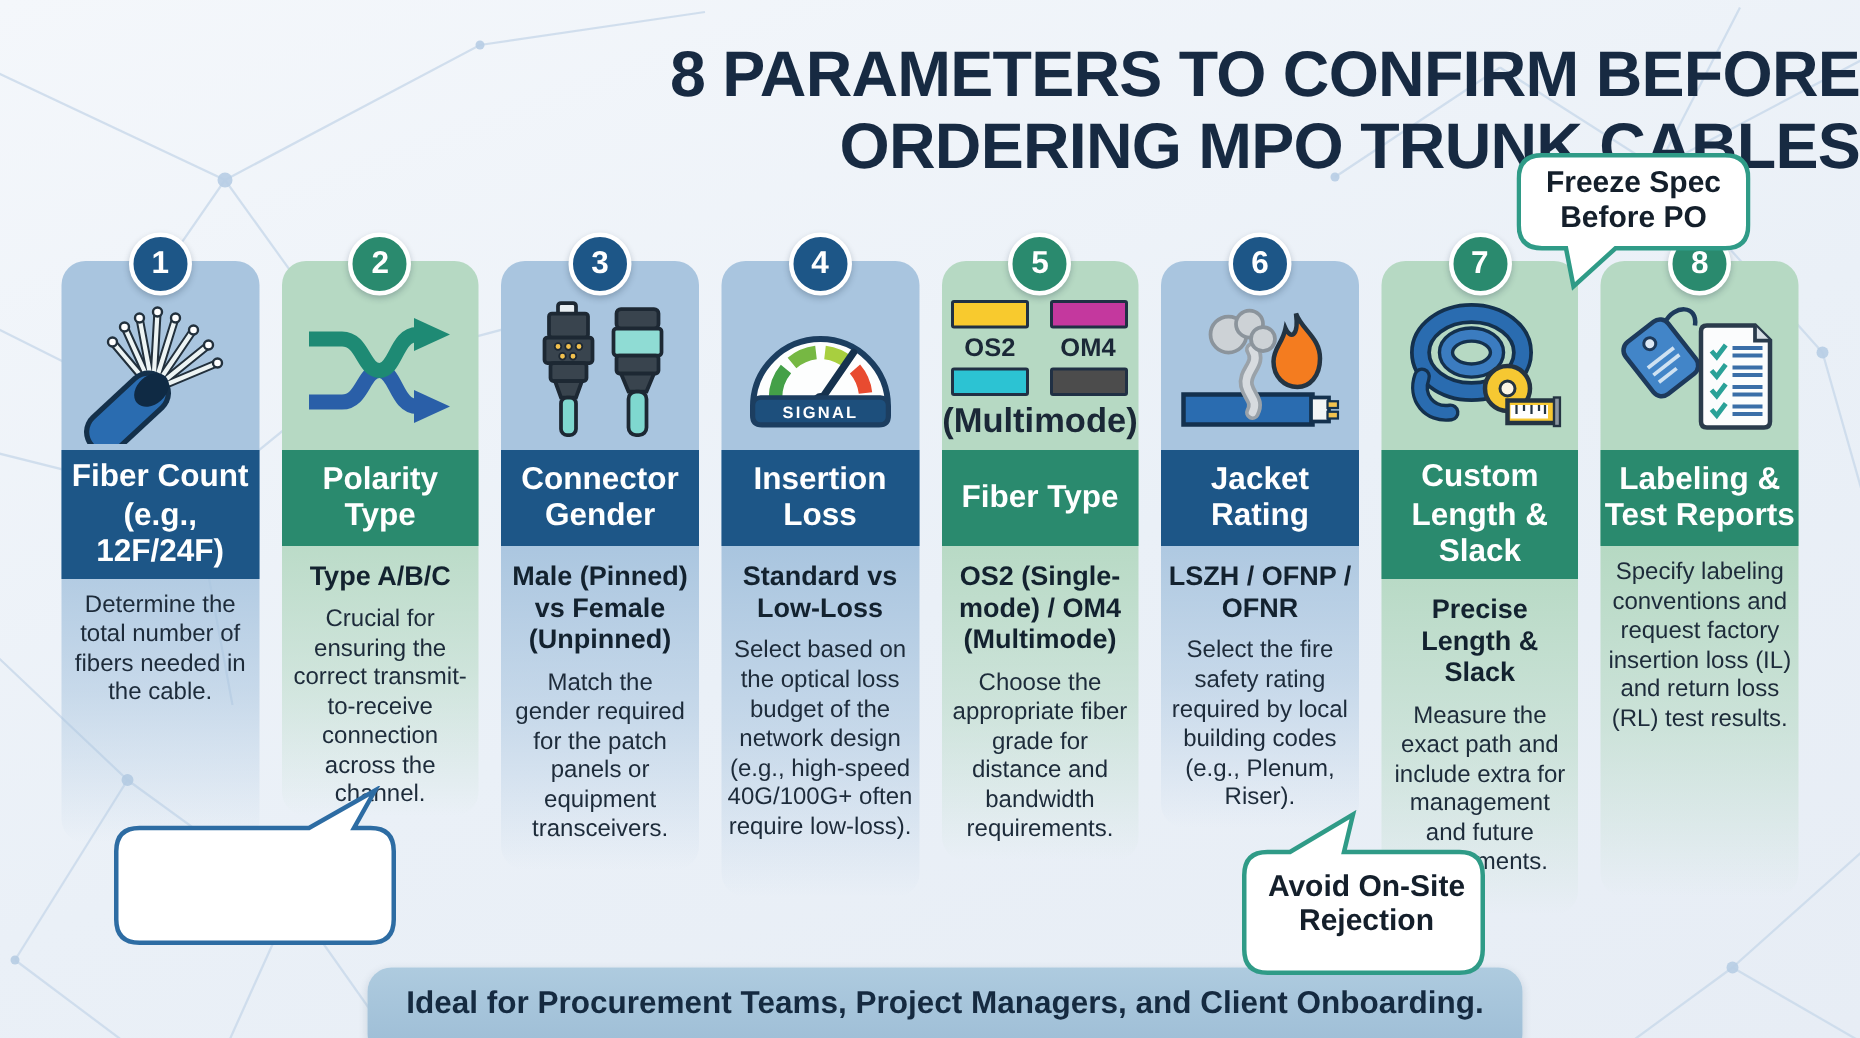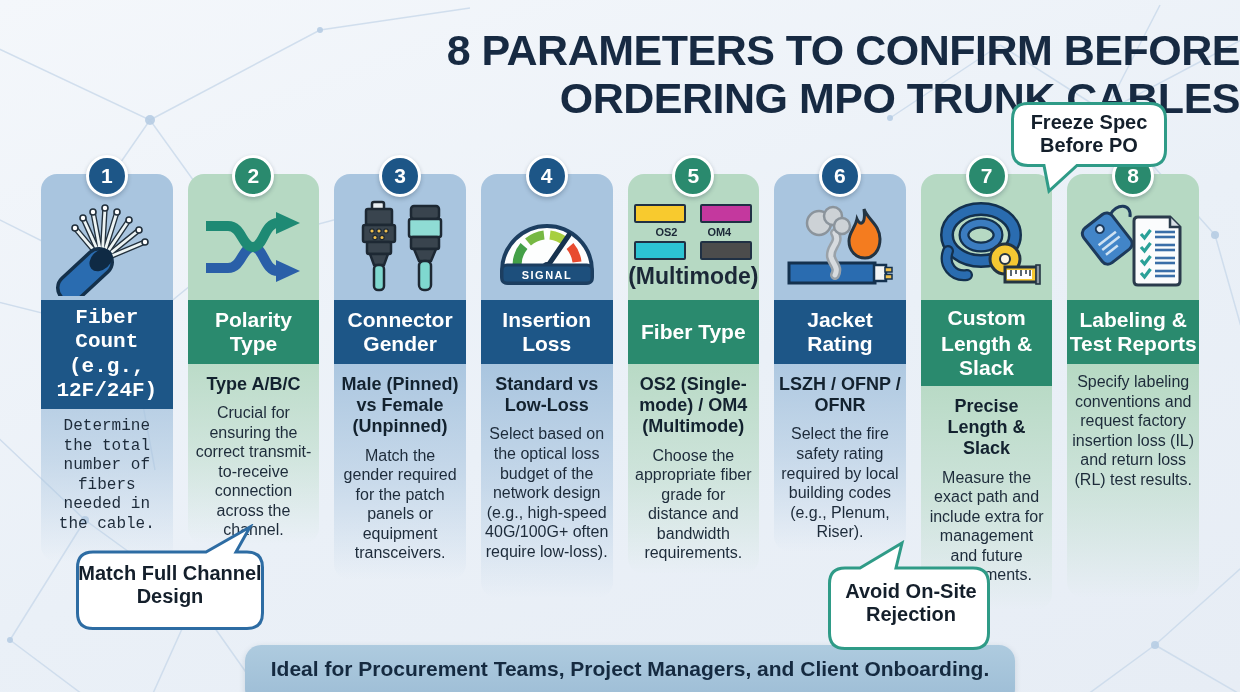--- a/index.html
+++ b/index.html
@@ -18,21 +18,21 @@
   .col{position:relative;}
   .badge{position:absolute;top:0;left:50%;transform:translateX(-50%);
     width:36px;height:36px;border-radius:50%;border:3px solid #ffffff;
     display:flex;align-items:center;justify-content:center;z-index:3;
     color:#fff;font-weight:bold;font-size:21px;box-shadow:0 2px 4px rgba(20,40,60,.25);}
   .badge.blue{background:#1d5687;}
   .badge.green{background:#2a8a6e;}
   .card{margin-top:19px;border-radius:16px;text-align:center;box-sizing:border-box;}
   .card.blue{background:linear-gradient(180deg,#a9c5df 0,#a9c5df 45%,rgba(169,197,223,.55) 74%,rgba(169,197,223,0) 100%);}
   .card.green{background:linear-gradient(180deg,#b6d9c3 0,#b6d9c3 45%,rgba(182,217,195,.55) 74%,rgba(182,217,195,0) 100%);}
-  .col:nth-child(1) .card{min-height:388px;font-family:Liberation Mono, monospace;}
+  .col:nth-child(1) .card{min-height:388px;}
   .col:nth-child(2) .card{min-height:370px;}
   .col:nth-child(3) .card{min-height:406px;}
   .col:nth-child(4) .card{min-height:424px;}
   .col:nth-child(5) .card{min-height:400px;}
   .col:nth-child(6) .card{min-height:378px;}
   .col:nth-child(7) .card{min-height:436px;}
   .col:nth-child(8) .card{min-height:424px;}
   .icon-zone{height:126px;display:flex;align-items:center;justify-content:center;
     padding-top:20px;box-sizing:border-box;}
   .band{min-height:64px;display:flex;flex-direction:column;align-items:center;justify-content:center;
@@ -42,21 +42,21 @@
   .band-title{font-weight:bold;font-size:21px;line-height:1.12;}
   .band-sub{font-weight:600;font-size:21px;line-height:1.15;margin-top:2px;}
   .subtitle{font-weight:bold;font-size:18px;line-height:1.18;color:#13222f;
     margin:10px 3px 4px;overflow-wrap:break-word;}
   .body-text{font-size:16px;line-height:1.22;color:#1d2b3a;margin:8px 4px 0;
     overflow-wrap:break-word;font-weight:500;}
   
   .sw-grid{display:flex;flex-direction:column;gap:3px;align-items:center;color:#1b2837;}
   .sw-row{display:flex;gap:14px;justify-content:center;}
   .swatch{width:52px;height:19px;border:2.5px solid #203044;border-radius:2px;box-sizing:border-box;}
-  .sw-labels{display:flex;gap:30px;justify-content:center;font-size:11px;font-weight:600;}
+  .sw-labels{display:flex;gap:30px;justify-content:center;font-size:17px;font-weight:600;}
   .sw-cap{font-size:23px;font-weight:600;}
   
   .bubble{position:absolute;z-index:5;}
   .bubble svg{position:absolute;left:0;top:0;}
   .bubble .btext{position:absolute;left:0;right:0;text-align:center;
     font-weight:bold;font-size:20px;line-height:1.15;color:#141f2b;}
   
   .footer-banner{position:absolute;left:245px;top:645px;width:770px;height:60px;z-index:2;
     background:linear-gradient(180deg,#aecbdf,#9cbcd5);border-radius:16px;
     display:flex;justify-content:center;padding-top:12px;box-sizing:border-box;
@@ -363,21 +363,20 @@
   <svg width="156" height="92" viewBox="0 0 156 92">
     <path d="M17,1.5 H139 Q154.5,1.5 154.5,17 V48 Q154.5,63.5 139,63.5 H66 L38,89 L33,63.5 H17 Q1.5,63.5 1.5,48 V17 Q1.5,1.5 17,1.5 Z" fill="#ffffff" stroke="#2f9b87" stroke-width="3"></path>
   </svg>
   <div class="btext" style="top:9px;">Freeze Spec Before PO</div>
 </div>
 
 <div class="bubble" style="left:76px;top:524px;width:188px;height:106px;">
   <svg width="188" height="106" viewBox="0 0 188 106">
     <path d="M17,28 H130 L174,3 L160,28 H171 Q186.5,28 186.5,43.5 V89 Q186.5,104.5 171,104.5 H17 Q1.5,104.5 1.5,89 V43.5 Q1.5,28 17,28 Z" fill="#ffffff" stroke="#2d6ca3" stroke-width="3"></path>
   </svg>
-  <div class="btext" style="top:38px;">Match Full Channel Design</div>
 </div>
 
 <div class="bubble" style="left:828px;top:540px;width:166px;height:110px;">
   <svg width="162" height="110" viewBox="0 0 162 110">
     <path d="M17,28 H32 L74,3 L68,28 H145 Q160.5,28 160.5,43.5 V93 Q160.5,108.5 145,108.5 H17 Q1.5,108.5 1.5,93 V43.5 Q1.5,28 17,28 Z" fill="#ffffff" stroke="#2f9b87" stroke-width="3"></path>
   </svg>
   <div class="btext" style="top:40px;">Avoid On-Site Rejection</div>
 </div>
 
 <div class="footer-banner">

